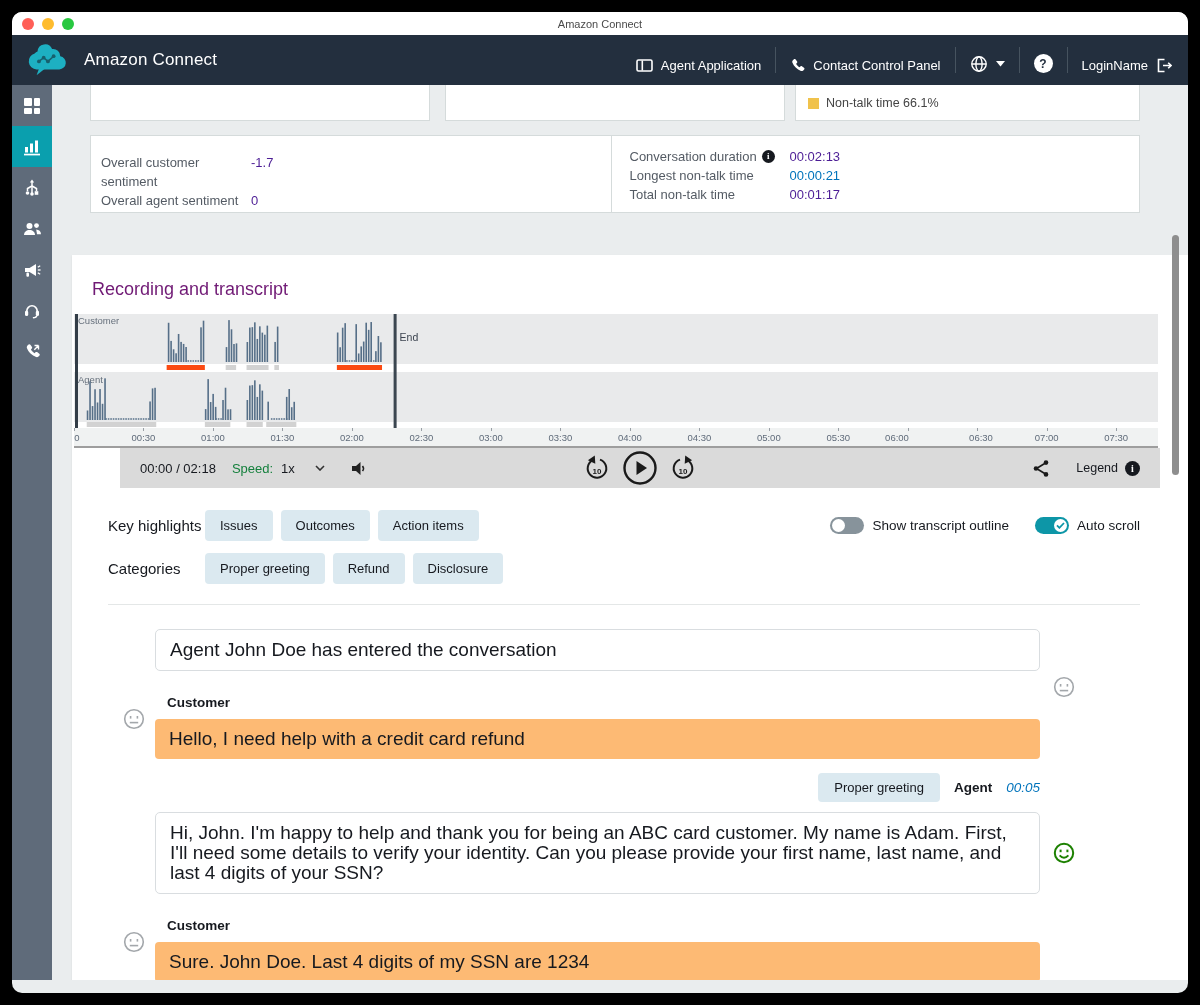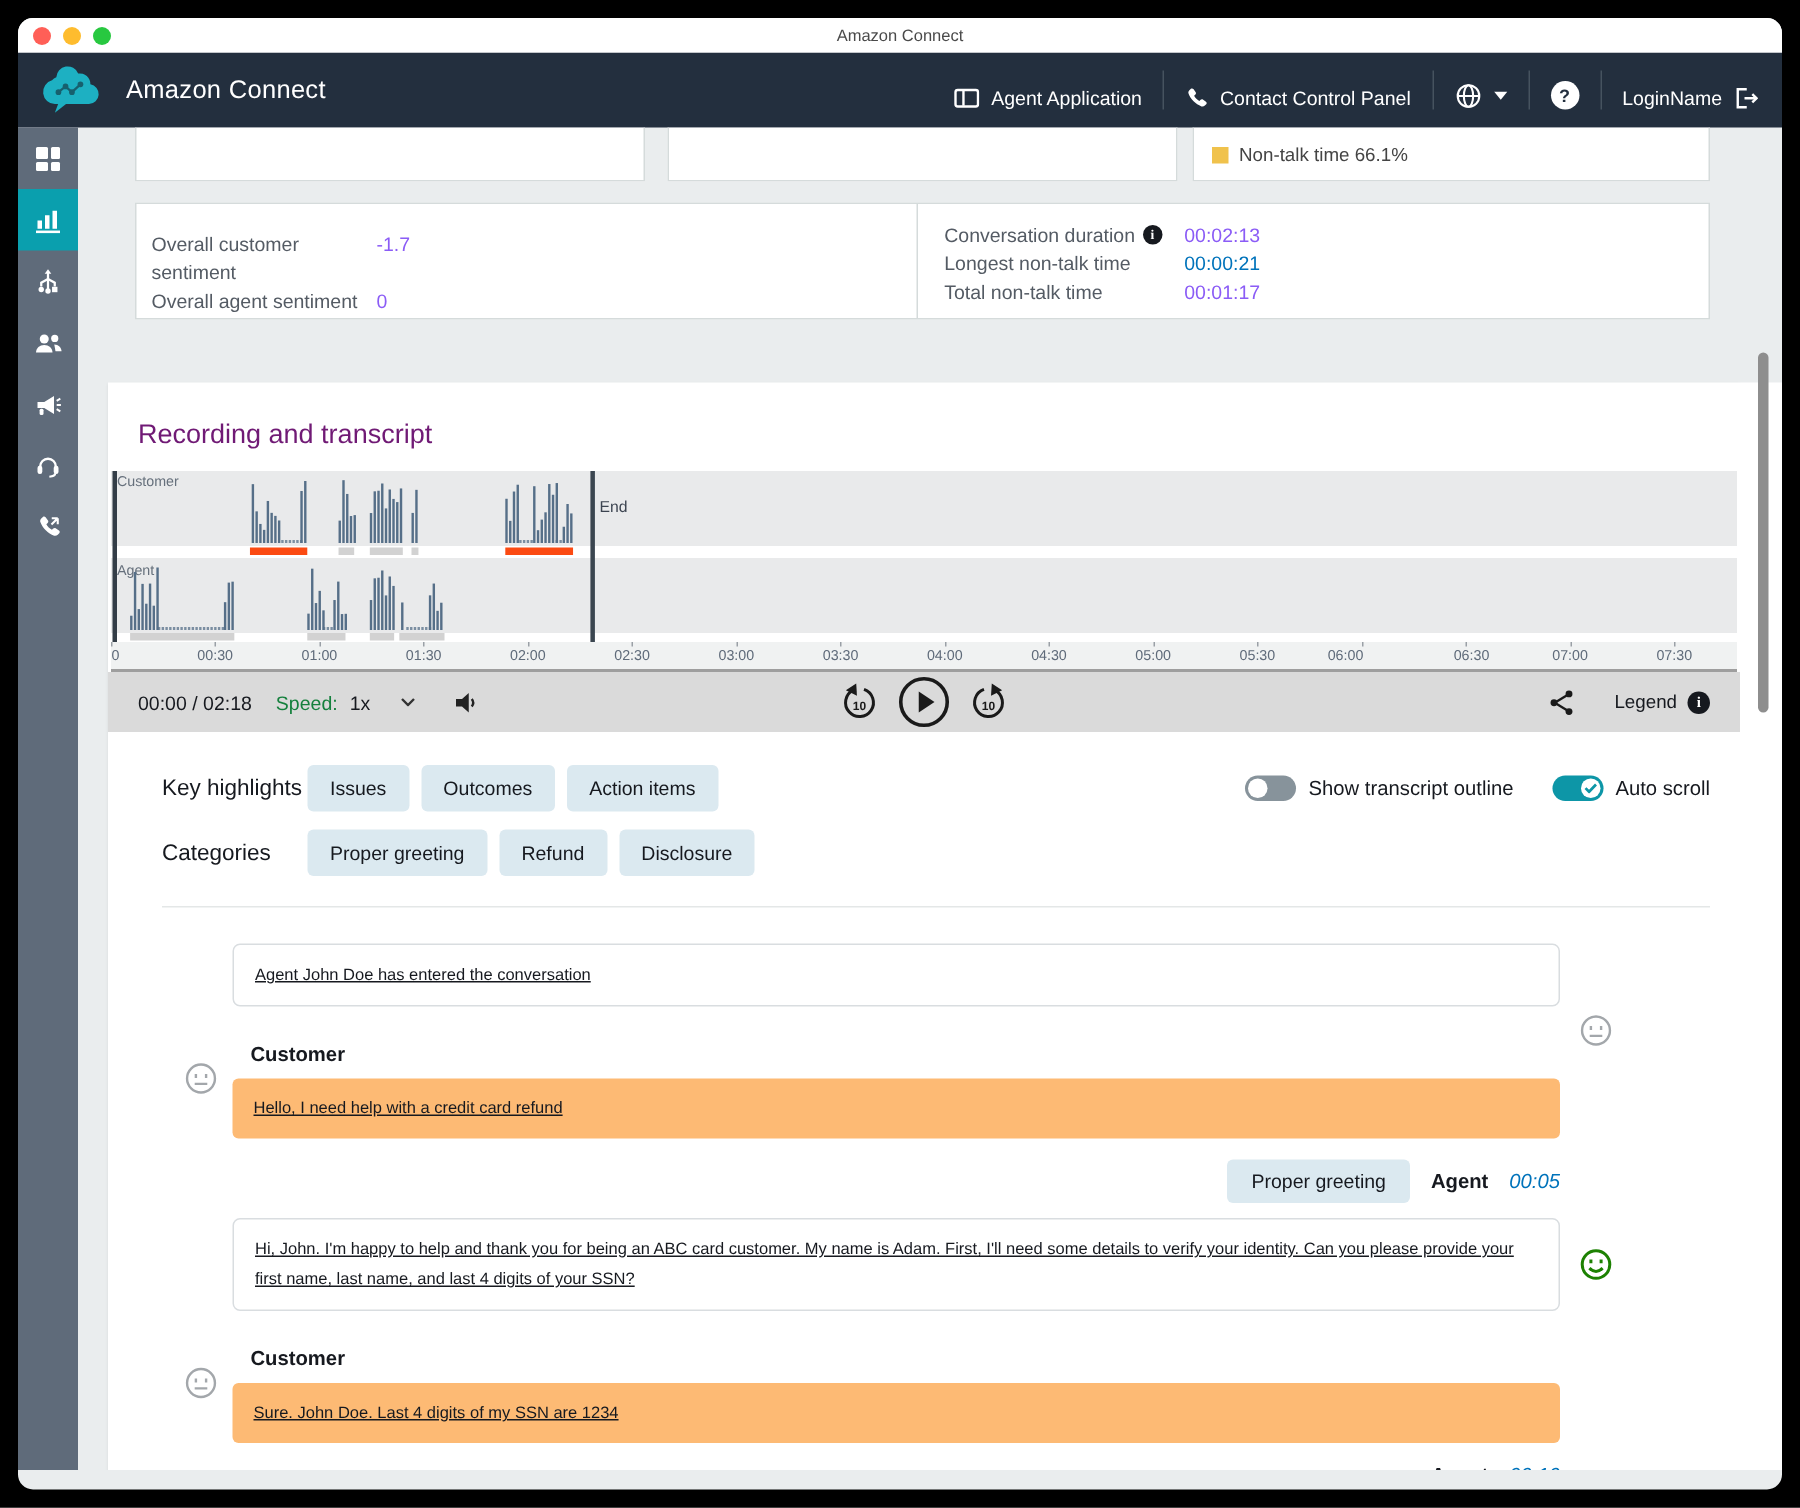--- a/index.html
+++ b/index.html
@@ -45,35 +45,35 @@
   .legend-swatch { width:11px; height:11px; background:#f0c24c; display:inline-block; }
 
   
   .metrics-card { margin:14px 20px 0 18px; background:#fff; border:1px solid #d5dbdb; height:78px; display:flex; }
   .metric-col { flex:1; padding:17px 0 0 10px; }
   .metric-col + .metric-col { border-left:1px solid #d5dbdb; padding-left:18px; }
   .metric-col.col3 { padding-top:11px; }
   .metric-row { display:flex; font-size:13px; line-height:19px; }
   .m-label { width:150px; color:#545b64; display:flex; align-items:center; gap:5px; }
   .metric-col + .metric-col .m-label { width:160px; }
-  .m-value { color:#8b5cf6; }
+  .m-value { color:#4c1d95; }
   .m-value.link-blue { color:#0073bb; cursor:pointer; }
   .info-badge { width:13px; height:13px; border-radius:50%; background:#16191f; color:#fff; font-size:9px; font-weight:bold; display:inline-flex; align-items:center; justify-content:center; font-family:"Liberation Serif", serif; cursor:pointer; }
 
   
   .section { margin-top:42px; background:#fff; box-shadow:0 1px 2px rgba(0,0,0,.08); min-height:695px; }
   .section-title { font-size:18px; color:#701a75; padding:24px 20px 14px 20px; }
   .waveform-wrap { margin:0 2px; position:relative; cursor:pointer; }
   .waveform-wrap svg { display:block; }
   .timeline { position:relative; height:20px; margin:0 2px; background:#f0f2f2; border-bottom:2px solid #9e9e9e; cursor:pointer; }
   .tick { position:absolute; top:4px; transform:translateX(-50%); font-size:9.5px; color:#5f6b7a; }
   .tick-mark { position:absolute; top:0; width:1px; height:3px; background:#9aa0a6; }
 
   
-  .player { height:40px; background:#dadada; display:flex; align-items:center; padding:0 20px; position:relative; }
+  .player { height:40px; background:#dadada; display:flex; align-items:center; padding:0 20px; position:relative;margin-left:48px; }
   .player-left { display:flex; align-items:center; gap:6px; font-size:13px; color:#16191f; }
   .p-time { margin-right:10px; }
   .p-speed-label { color:#15803d; }
   .p-speed-value { margin-left:2px; }
   .p-caret { margin-left:14px; cursor:pointer; display:flex; }
   .p-volume { margin-left:20px; cursor:pointer; display:flex; }
   .player-center { position:absolute; left:50%; transform:translateX(-50%); display:flex; align-items:center; gap:12px; }
   .pc-btn { cursor:pointer; display:flex; }
   .player-right { margin-left:auto; display:flex; align-items:center; gap:26px; }
   .legend-label { font-size:12.5px; color:#16191f; display:flex; align-items:center; gap:7px; }
@@ -100,21 +100,21 @@
   .transcript { padding:24px 120px 40px 83px; }
   .msg-row { margin-bottom:24px; }
   .msg-row.customer { margin-bottom:14px; }
   .msg-main { position:relative; }
   .msg-header { font-size:13.5px; font-weight:bold; color:#16191f; margin-bottom:9px; padding-left:12px; }
   .msg-meta { display:flex; justify-content:flex-end; align-items:center; gap:14px; margin-bottom:10px; }
   .msg-pill { padding:7px 16px; }
   .msg-speaker { font-size:13.5px; font-weight:bold; color:#16191f; }
   .msg-time { font-size:13.5px; font-style:italic; color:#0073bb; cursor:pointer; }
   .bubble-wrap { position:relative; }
-  .msg-bubble { font-size:11px; color:#16191f; line-height:20px; padding:10px 14px; border-radius:4px;text-decoration:underline; }
+  .msg-bubble { font-size:19px; color:#16191f; line-height:20px; padding:10px 14px; border-radius:4px; }
   .msg-row.system .msg-bubble, .msg-row.agent .msg-bubble { background:#fff; border:1px solid #d9dde0; border-radius:5px; }
   .msg-row.customer .msg-bubble { background:#fdba74; }
   .sent-icon { position:absolute; width:22px; height:22px; }
   .sent-icon.side-left { left:-32px; top:-11px; }
   .sent-icon.side-right { right:-35px; top:50%; transform:translateY(-50%); }
   .msg-row.system .sent-icon.side-right { top:auto; bottom:-27px; transform:none; }
 </style>
 </head>
 <body>
 

